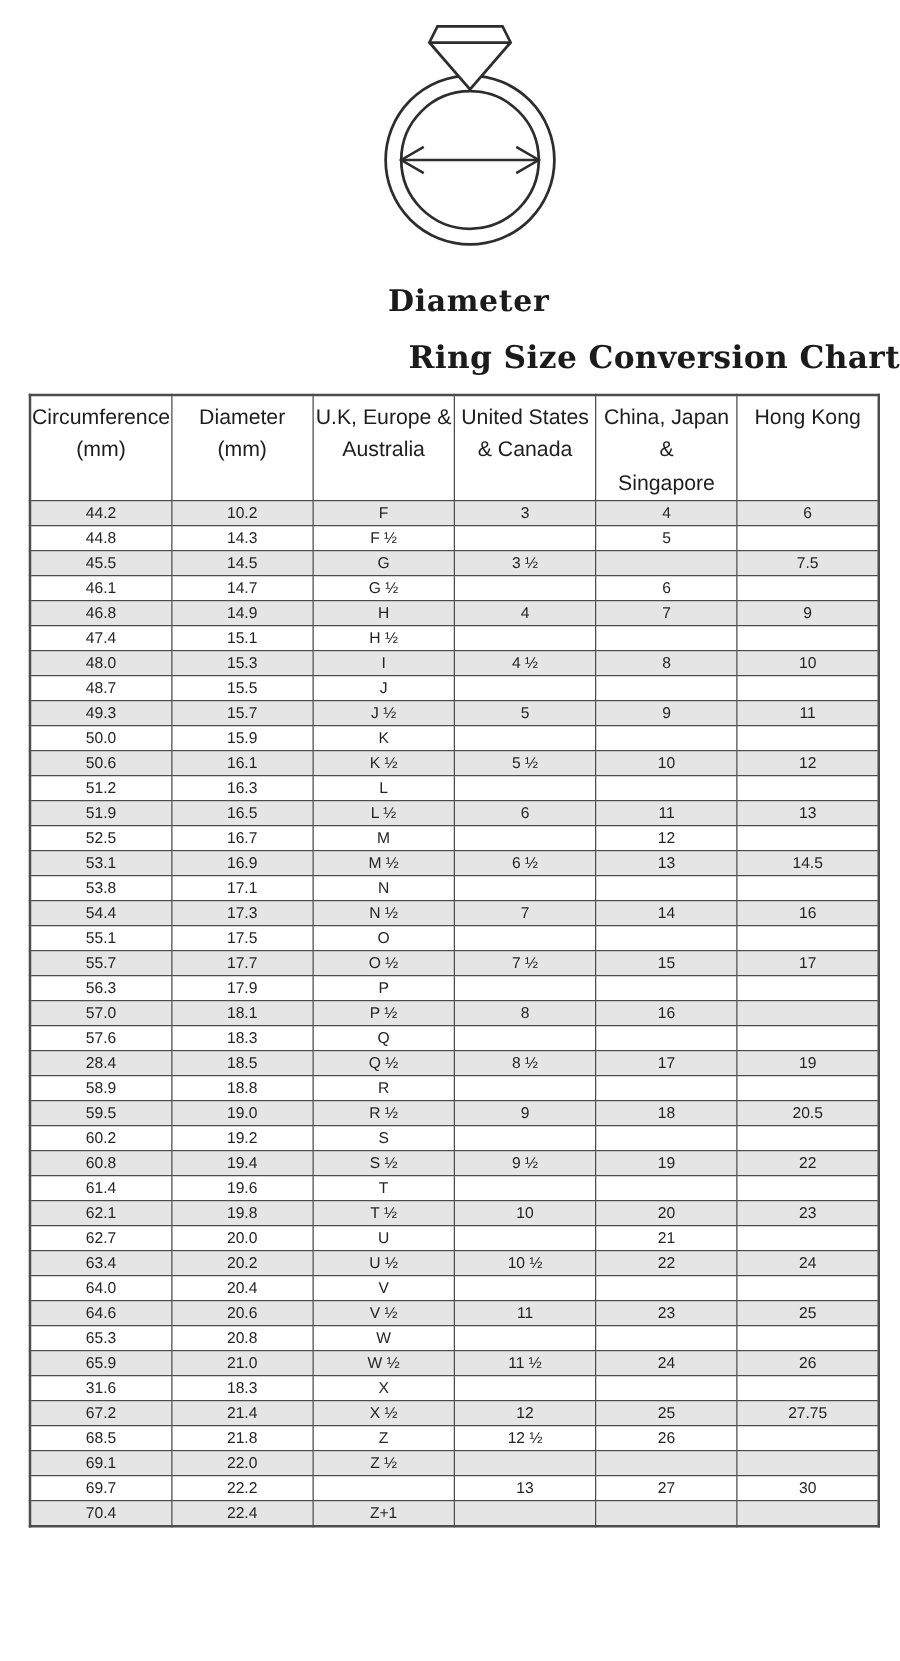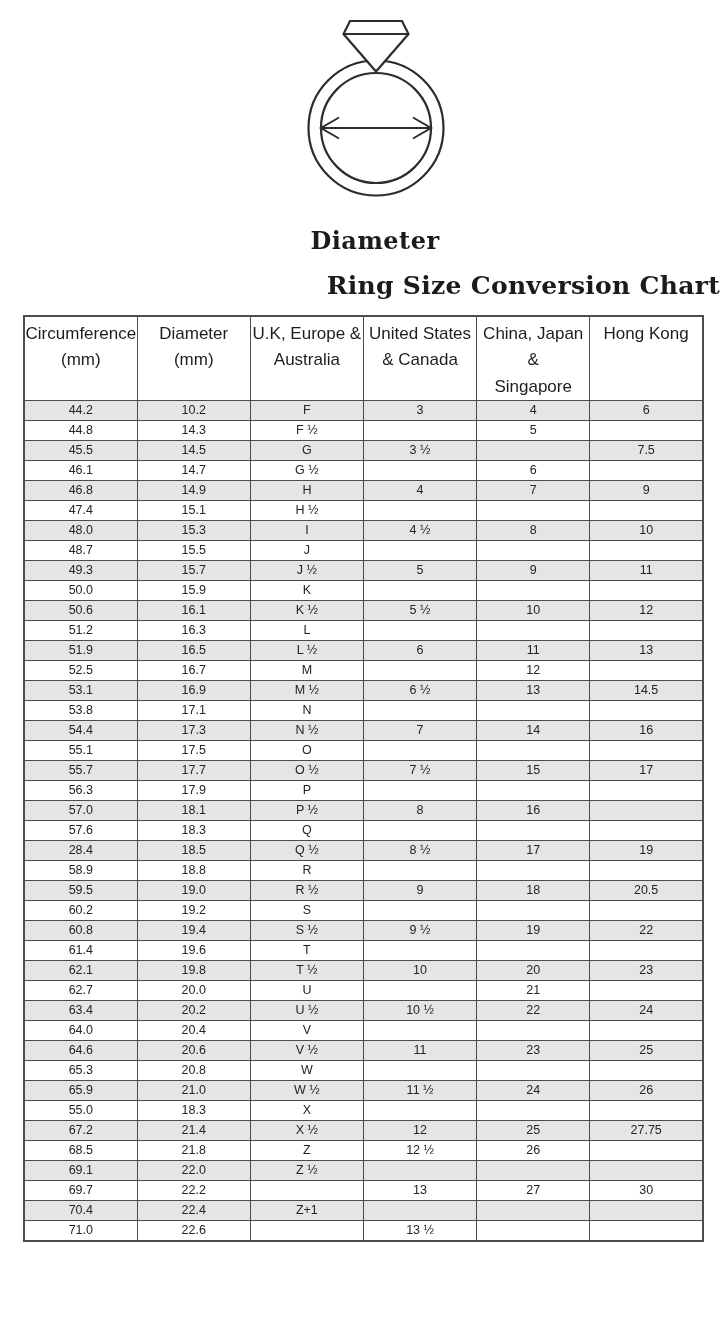--- a/index.html
+++ b/index.html
@@ -381,21 +381,21 @@
       </tr>
       <tr>
         <td>65.9</td>
         <td>21.0</td>
         <td>W ½</td>
         <td>11 ½</td>
         <td>24</td>
         <td>26</td>
       </tr>
       <tr>
-        <td>55.0</td>
+        <td>31.6</td>
         <td>18.3</td>
         <td>X</td>
         <td></td>
         <td></td>
         <td></td>
       </tr>
       <tr>
         <td>67.2</td>
         <td>21.4</td>
         <td>X ½</td>
@@ -428,22 +428,14 @@
         <td>30</td>
       </tr>
       <tr>
         <td>70.4</td>
         <td>22.4</td>
         <td>Z+1</td>
         <td></td>
         <td></td>
         <td></td>
       </tr>
-      <tr>
-        <td>71.0</td>
-        <td>22.6</td>
-        <td></td>
-        <td>13 ½</td>
-        <td></td>
-        <td></td>
-      </tr>
     </tbody>
 </table>
 
 </body></html>

